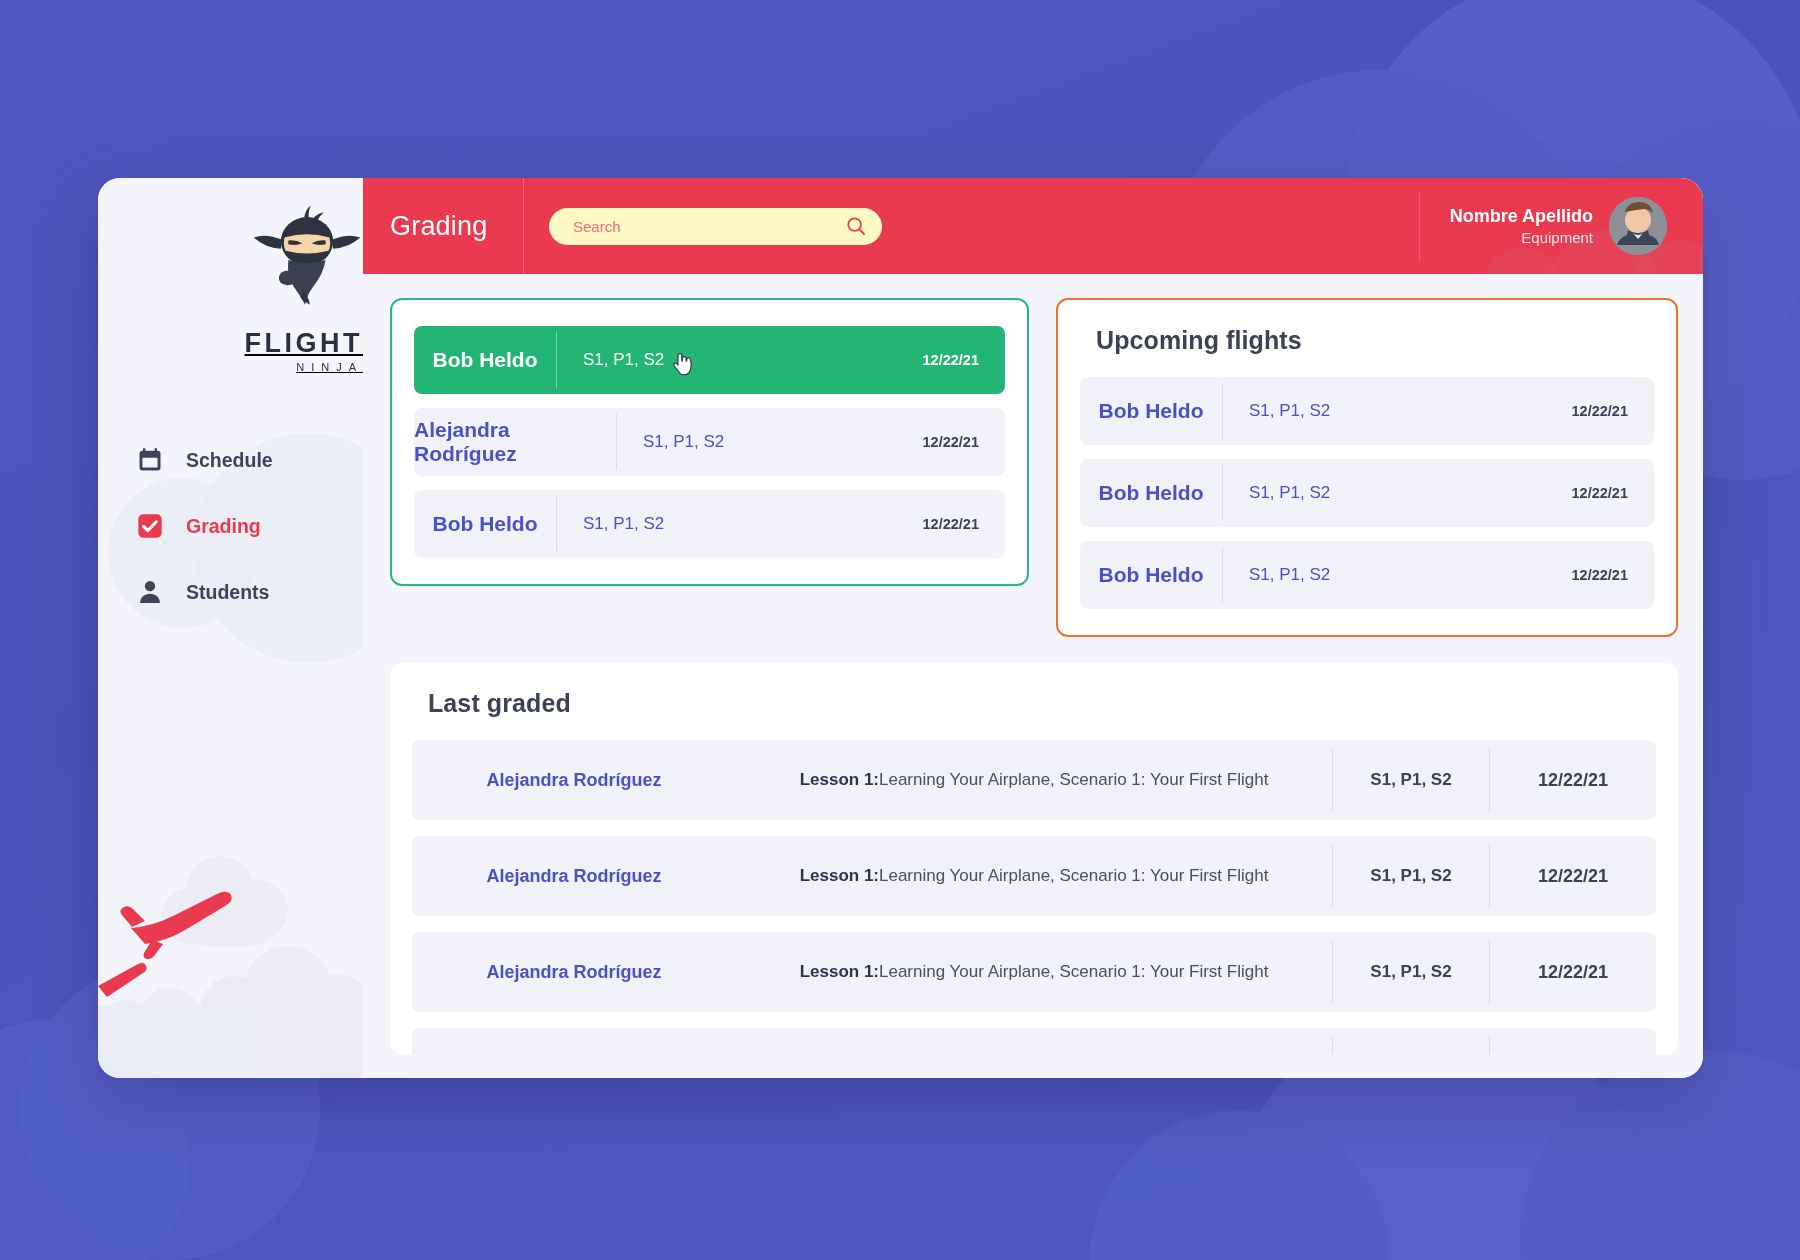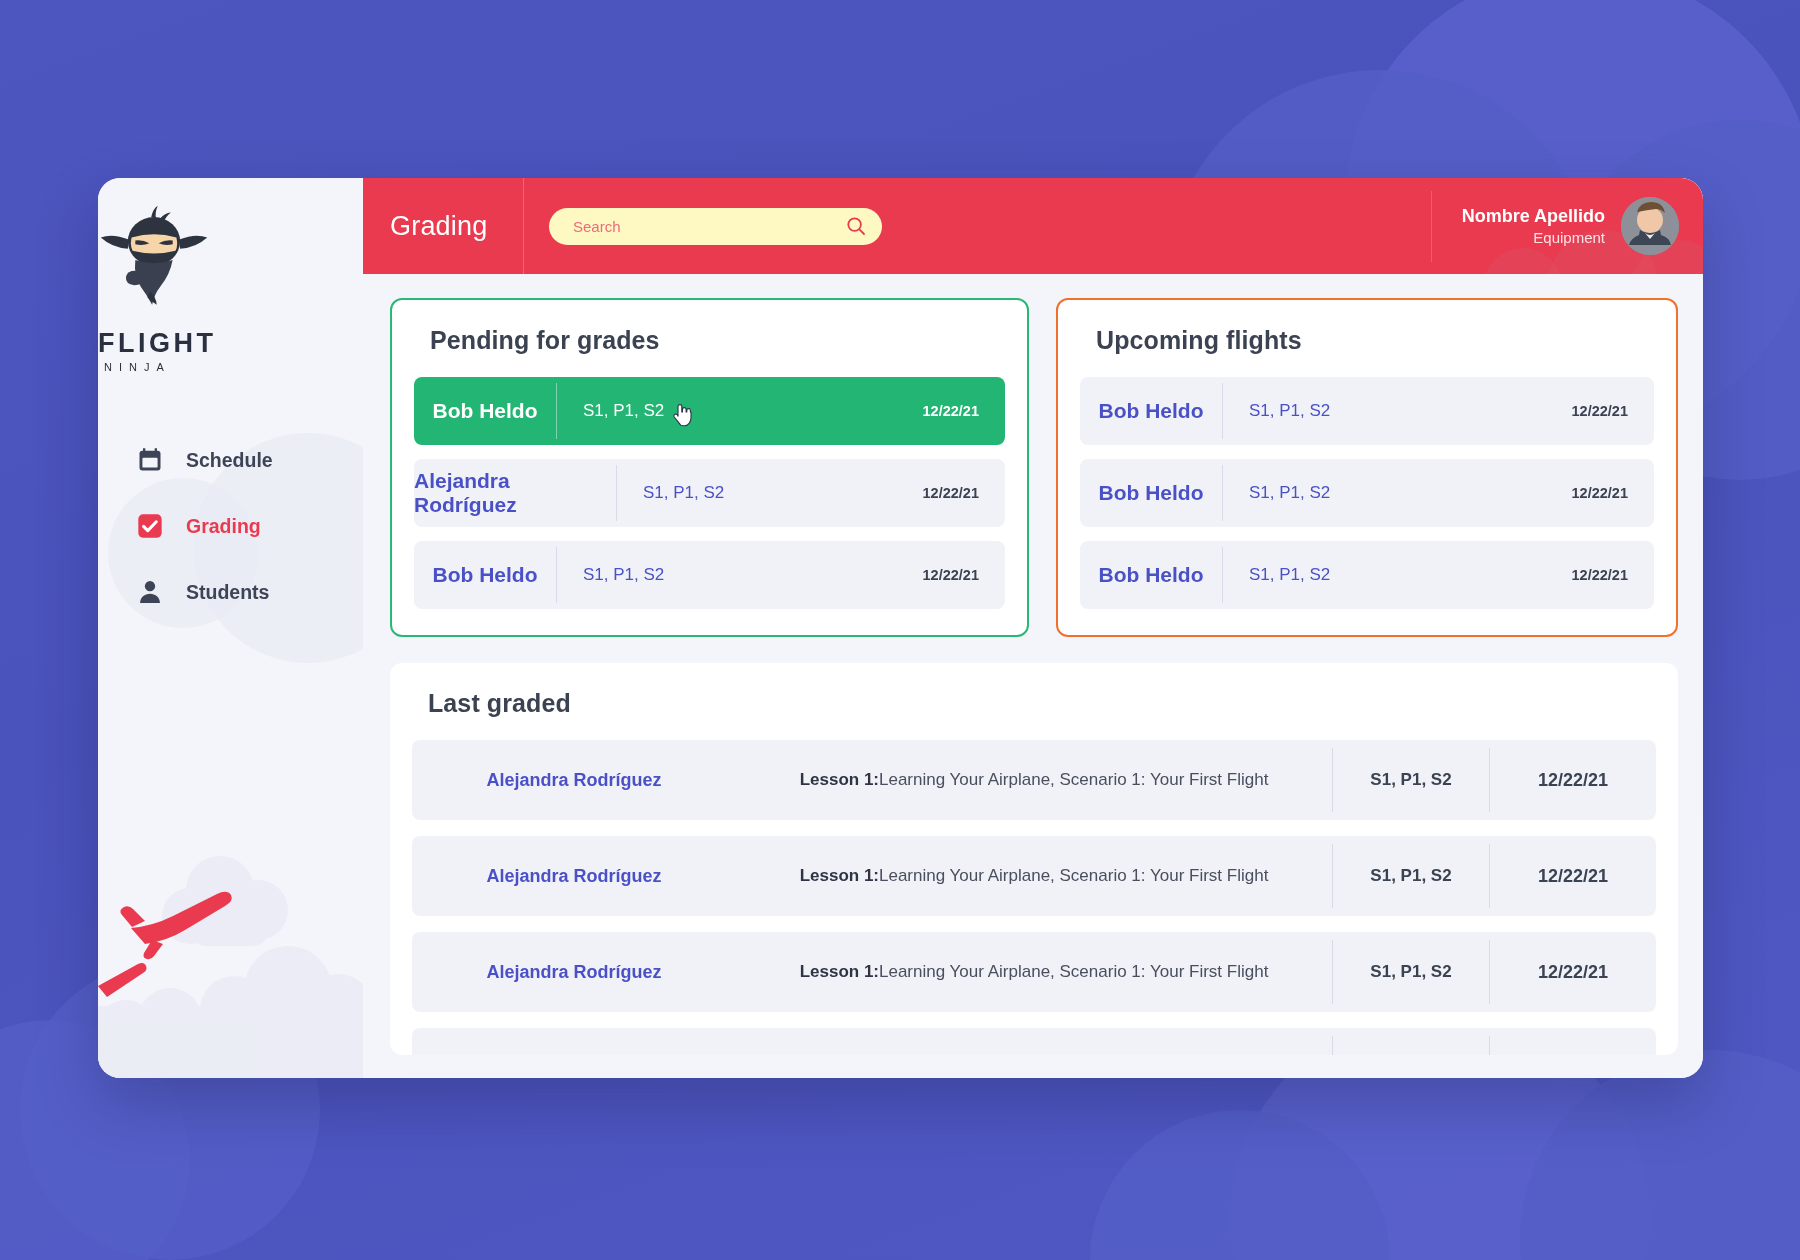--- a/index.html
+++ b/index.html
@@ -55,21 +55,22 @@
   .side-cloud {
     position: absolute;
     background: #e9ebf4;
     border-radius: 50%;
     opacity: .75;
   }
   .logo-wrap {
     position: relative;
     z-index: 3;
     padding-top: 26px;
-    text-align: left;
+    text-align: right;
+    text-decoration: underline;
   }
   .ninja-logo { width: 112px; height: 112px; display: inline-block; }
   .logo-title {
     margin-top: 8px;
     font-size: 27px;
     font-weight: bold;
     letter-spacing: 3.5px;
     color: #2b3040;
   }
   .logo-sub {
@@ -185,21 +186,21 @@
   .search-input::placeholder { color: #f0697c; opacity: 1; }
   .search-icon { width: 20px; height: 20px; flex: 0 0 20px; }
 
   .profile {
     position: relative;
     z-index: 2;
     margin-left: auto;
     display: flex;
     align-items: center;
     height: 71px;
-    padding-right: 24px;
+    padding-right: 36px;
     padding-left: 30px;
     border-left: 1px solid rgba(255,255,255,.18);
     cursor: pointer;
   }
   .profile-text { text-align: right; margin-right: 16px; }
   .profile-name {
     font-size: 18px;
     font-weight: bold;
     color: #ffffff;
     line-height: 1.25;
@@ -517,21 +518,20 @@
           </svg>
         </div>
       </div>
     </header>
 
     <div class="content">
 
       <div class="row-top">
 
         <section class="card pending">
-          <h2 class="card-title">Pending for grades</h2>
 
           <div class="list-row selected">
             <div class="cell-name">Bob Heldo</div>
             <div class="divider"></div>
             <div class="cell-codes">
               <span>S1, P1, S2</span>
               <span class="cursor-hand">
                 <svg width="22" height="26" viewBox="0 0 22 26">
                     <path d="M6 10V4.6c0-1.1.8-2 1.9-2s1.9.9 1.9 2V10h.7V7.4c0-1 .8-1.8 1.8-1.8s1.8.8 1.8 1.8V10h.7V8.4c0-1 .8-1.8 1.8-1.8s1.8.8 1.8 1.8V10h.6v5.2c0 4.4-2.3 8.5-6.2 8.5h-1.5c-2.3 0-3.7-1.4-4.7-3.3L2.2 15c-.6-1.1-.2-2.2.8-2.7.9-.5 1.9-.1 2.4.8l.6 1.1z" fill="#fff" stroke="#2f3545" stroke-width="1.1" stroke-linejoin="round"></path>
                   </svg>

